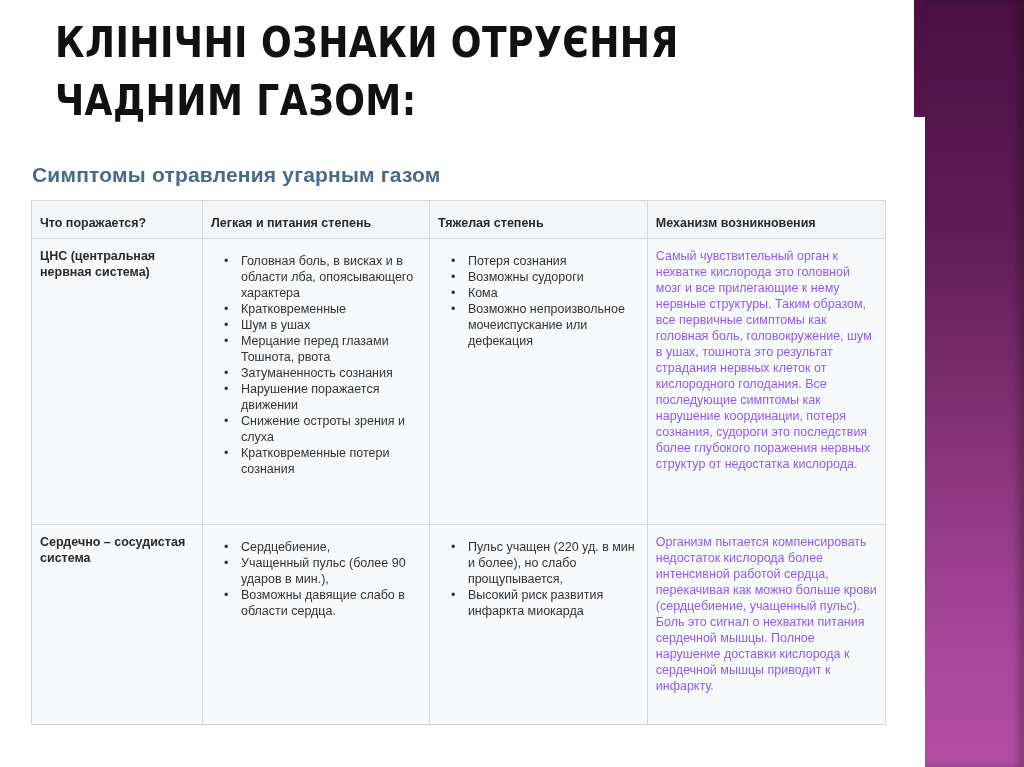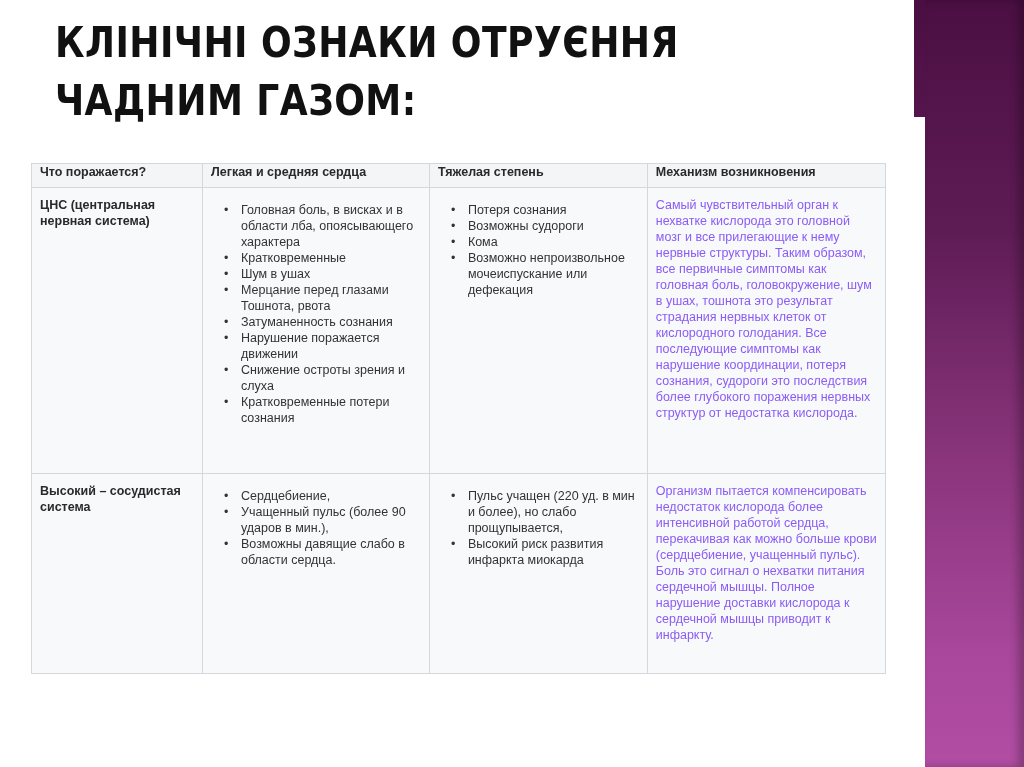--- a/index.html
+++ b/index.html
@@ -71,21 +71,21 @@
     table.symptoms th, table.symptoms td {
       border: 1px solid #d4d7dc;
       vertical-align: top;
       text-align: left;
     }
     table.symptoms th {
       background: #f4f5f7;
       font-weight: bold;
       font-size: 12.5px;
       color: #2a2a2a;
-      padding: 1px 8px 8px 8px;
+      padding: 15px 8px 8px 8px;
       height: 14px;
     }
     table.symptoms td {
       background: #f8f9fb;
       padding: 9px 8px 10px 8px;
       line-height: 16px;
       margin-top: 12px;
     }
     td.organ {
       font-weight: bold;
@@ -121,26 +121,27 @@
 
 <div class="side-bar-top"></div>
 <div class="side-bar-main"></div>
 
 <h1 class="slide-title">
   <span>КЛІНІЧНІ ОЗНАКИ ОТРУЄННЯ</span>
   <span>ЧАДНИМ ГАЗОМ:</span>
 </h1>
 
 <div class="image-block">
+  <div class="table-heading">Симптомы отравления угарным газом</div>
 
   <table class="symptoms">
     <thead>
       <tr>
         <th class="col1">Что поражается?</th>
-        <th class="col2">Легкая и средняя сердца</th>
+        <th class="col2">Легкая и питания степень</th>
         <th class="col3">Тяжелая степень</th>
         <th class="col4">Механизм возникновения</th>
       </tr>
     </thead>
     <tbody>
       <tr class="row-cns">
         <td class="organ">ЦНС (центральная нервная система)</td>
         <td>
           <ul class="sym">
             <li><span class="bullet">•</span><span>Головная боль, в висках и в области лба, опоясывающего характера</span></li>
@@ -157,21 +158,21 @@
           <ul class="sym">
             <li><span class="bullet">•</span><span>Потеря сознания</span></li>
             <li><span class="bullet">•</span><span>Возможны судороги</span></li>
             <li><span class="bullet">•</span><span>Кома</span></li>
             <li><span class="bullet">•</span><span>Возможно непроизвольное мочеиспускание или дефекация</span></li>
           </ul>
         </td>
         <td class="mech">Самый чувствительный орган к нехватке кислорода это головной мозг и все прилегающие к нему нервные структуры. Таким образом, все первичные симптомы как головная боль, головокружение, шум в ушах, тошнота это результат страдания нервных клеток от кислородного голодания. Все последующие симптомы как нарушение координации, потеря сознания, судороги это последствия более глубокого поражения нервных структур от недостатка кислорода.</td>
       </tr>
       <tr class="row-cv">
-        <td class="organ">Высокий – сосудистая система</td>
+        <td class="organ">Сердечно – сосудистая система</td>
         <td>
           <ul class="sym">
             <li><span class="bullet">•</span><span>Сердцебиение,</span></li>
             <li><span class="bullet">•</span><span>Учащенный пульс (более 90 ударов в мин.),</span></li>
             <li><span class="bullet">•</span><span>Возможны давящие слабо в области сердца.</span></li>
           </ul>
         </td>
         <td>
           <ul class="sym">
             <li><span class="bullet">•</span><span>Пульс учащен (220 уд. в мин и более), но слабо прощупывается,</span></li>

